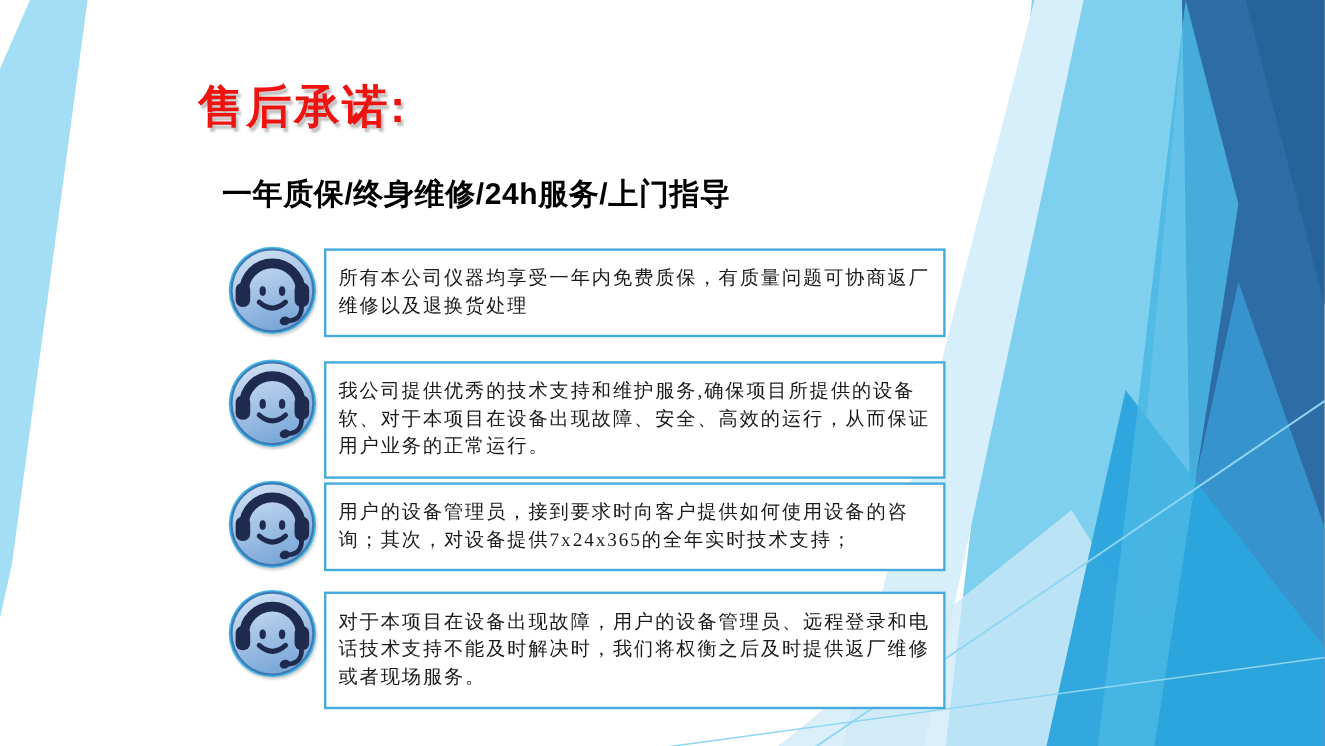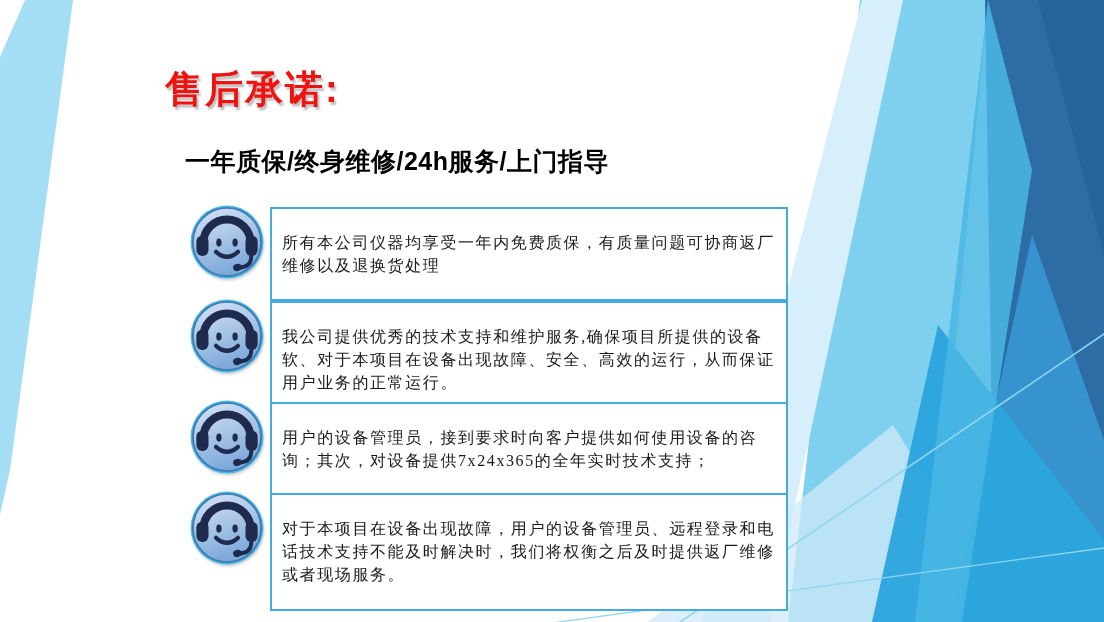--- a/index.html
+++ b/index.html
@@ -34,21 +34,21 @@
   .row-2{top:299px;}
   .row-3{top:400px;}
   .row-4{top:491px;}
   .svc-icon{
     position:absolute;left:0;top:0;width:74px;height:74px;display:block;
     filter:drop-shadow(1px 2px 1px rgba(0,0,0,.18));
   }
   .p-box{
     position:absolute;left:80px;top:2px;width:494px;
     border:2px solid #45aadc;background:#ffffff;
-    padding:22px 10px;display:flex;align-items:center;
+    padding:12px 10px;display:flex;align-items:center;
   }
   .p-box p{
     margin:0;font-size:16px;line-height:1.45;letter-spacing:1.6px;
     color:#1a1a1a;
     font-family:"Liberation Serif","DejaVu Serif",serif;
   }
   .mh1{min-height:46px;} .mh2{min-height:54px;} .mh3{min-height:45px;} .mh4{min-height:55px;}
   .hidden-defs{position:absolute;width:0;height:0;overflow:hidden;}
 </style>
 </head>

